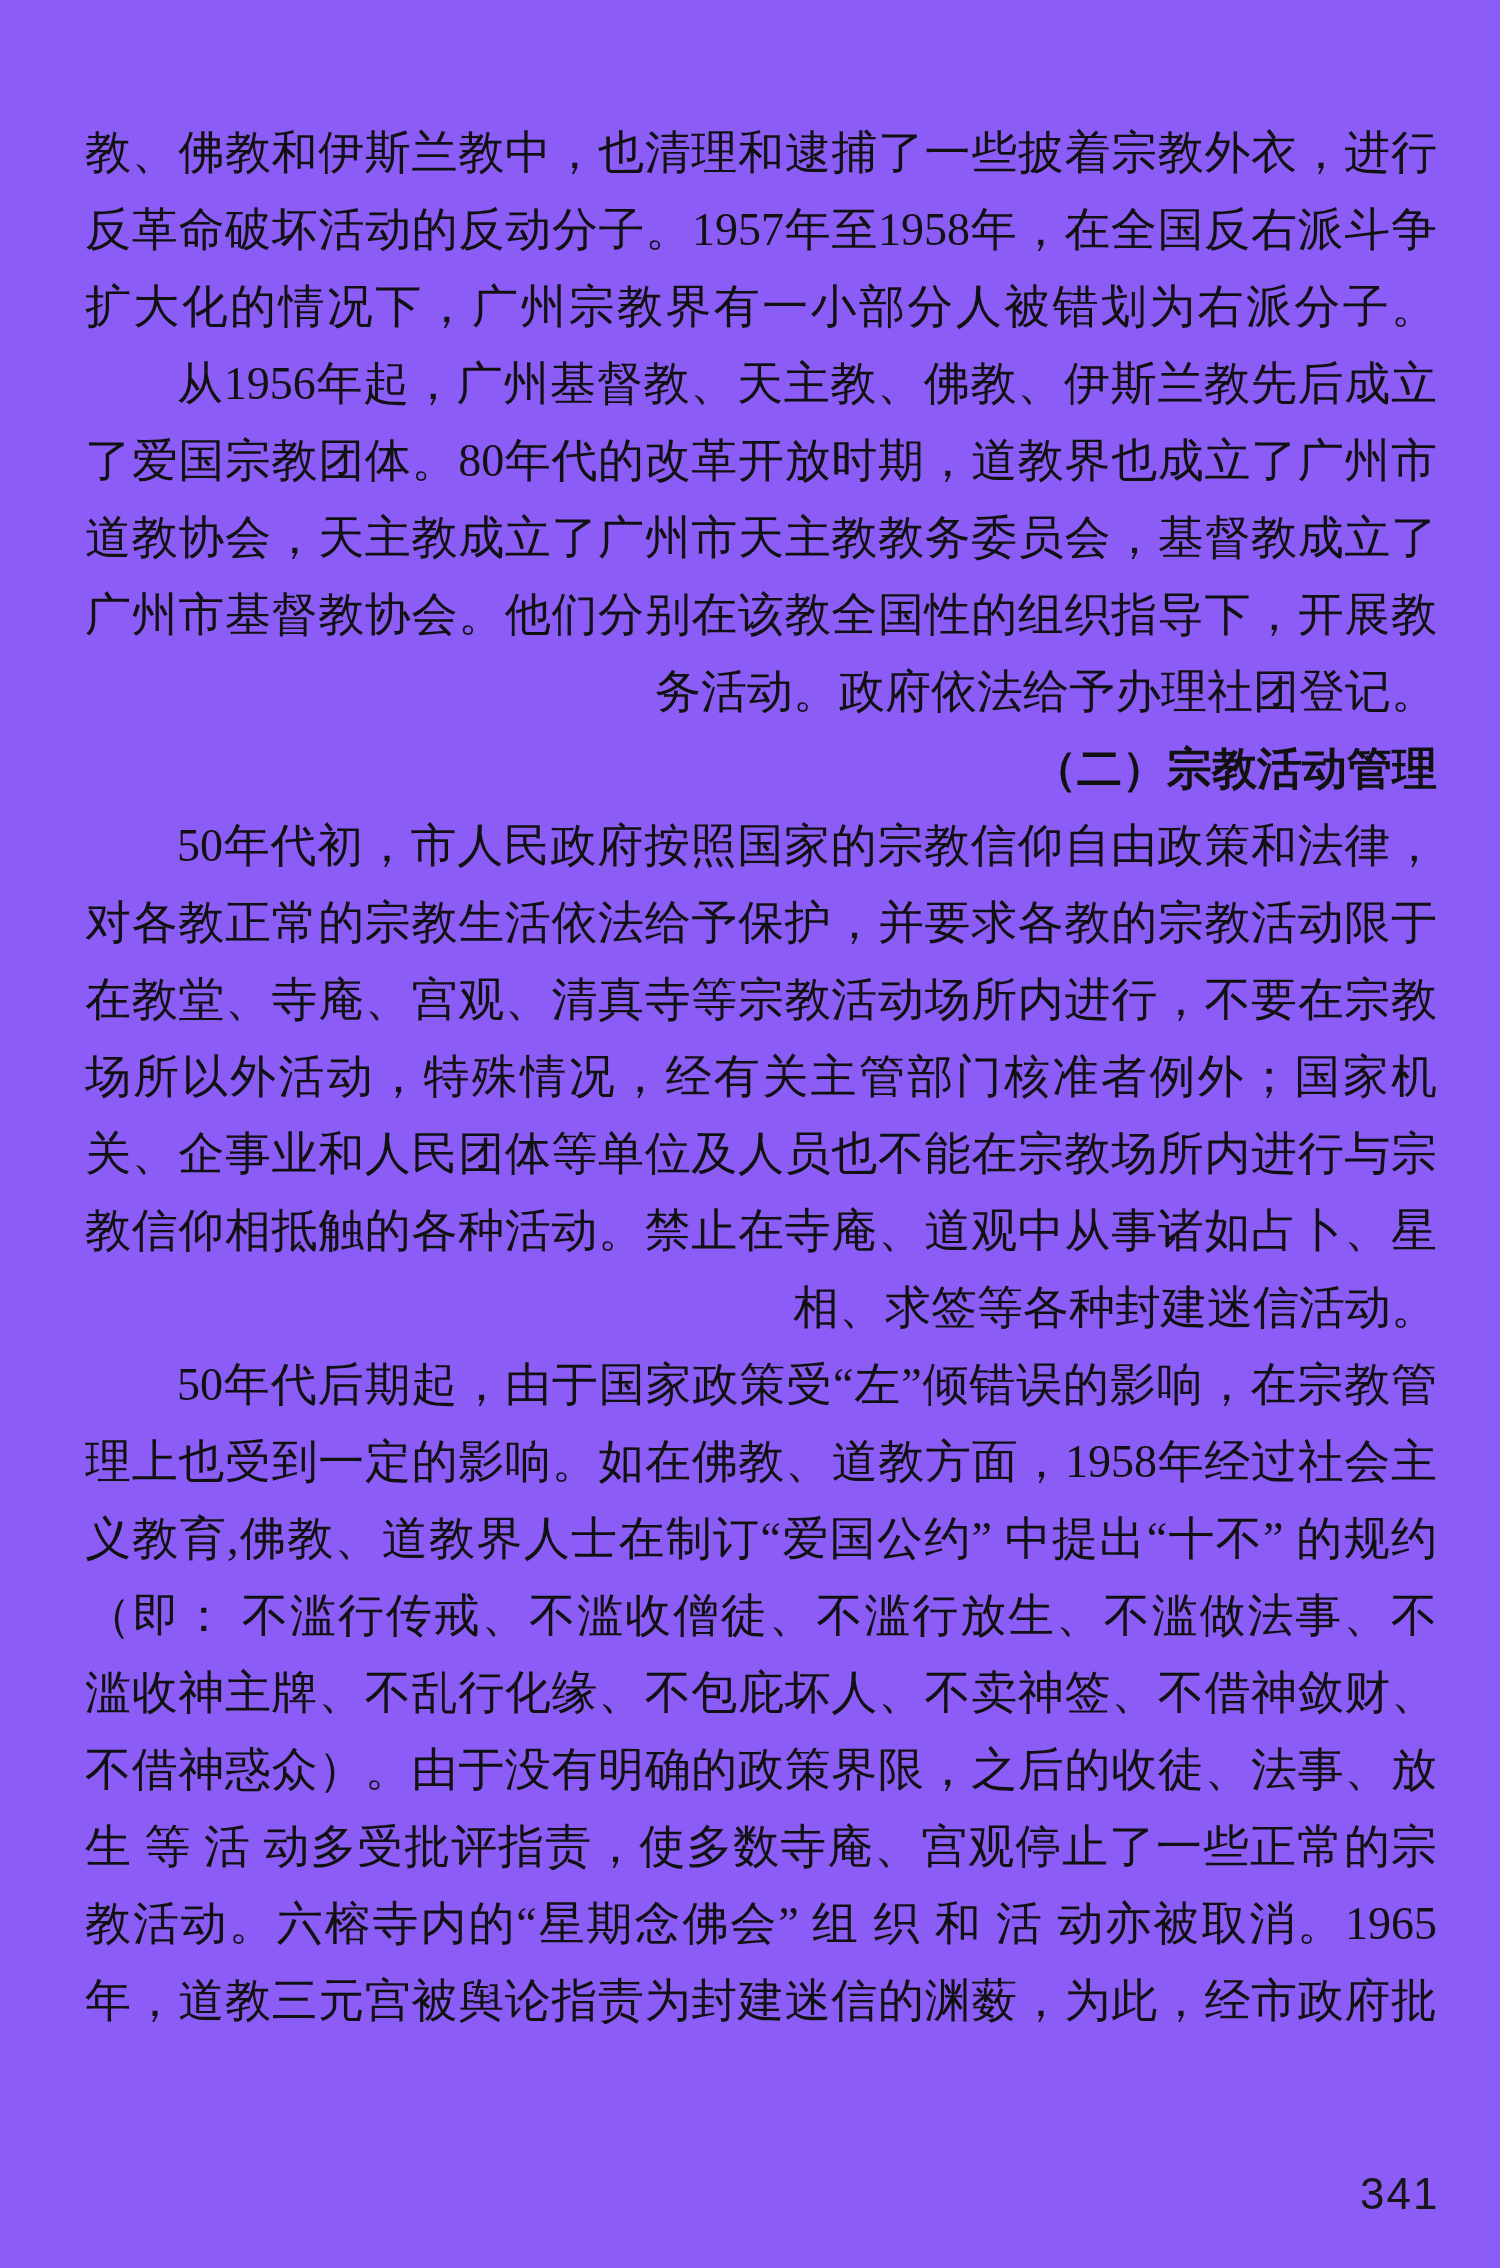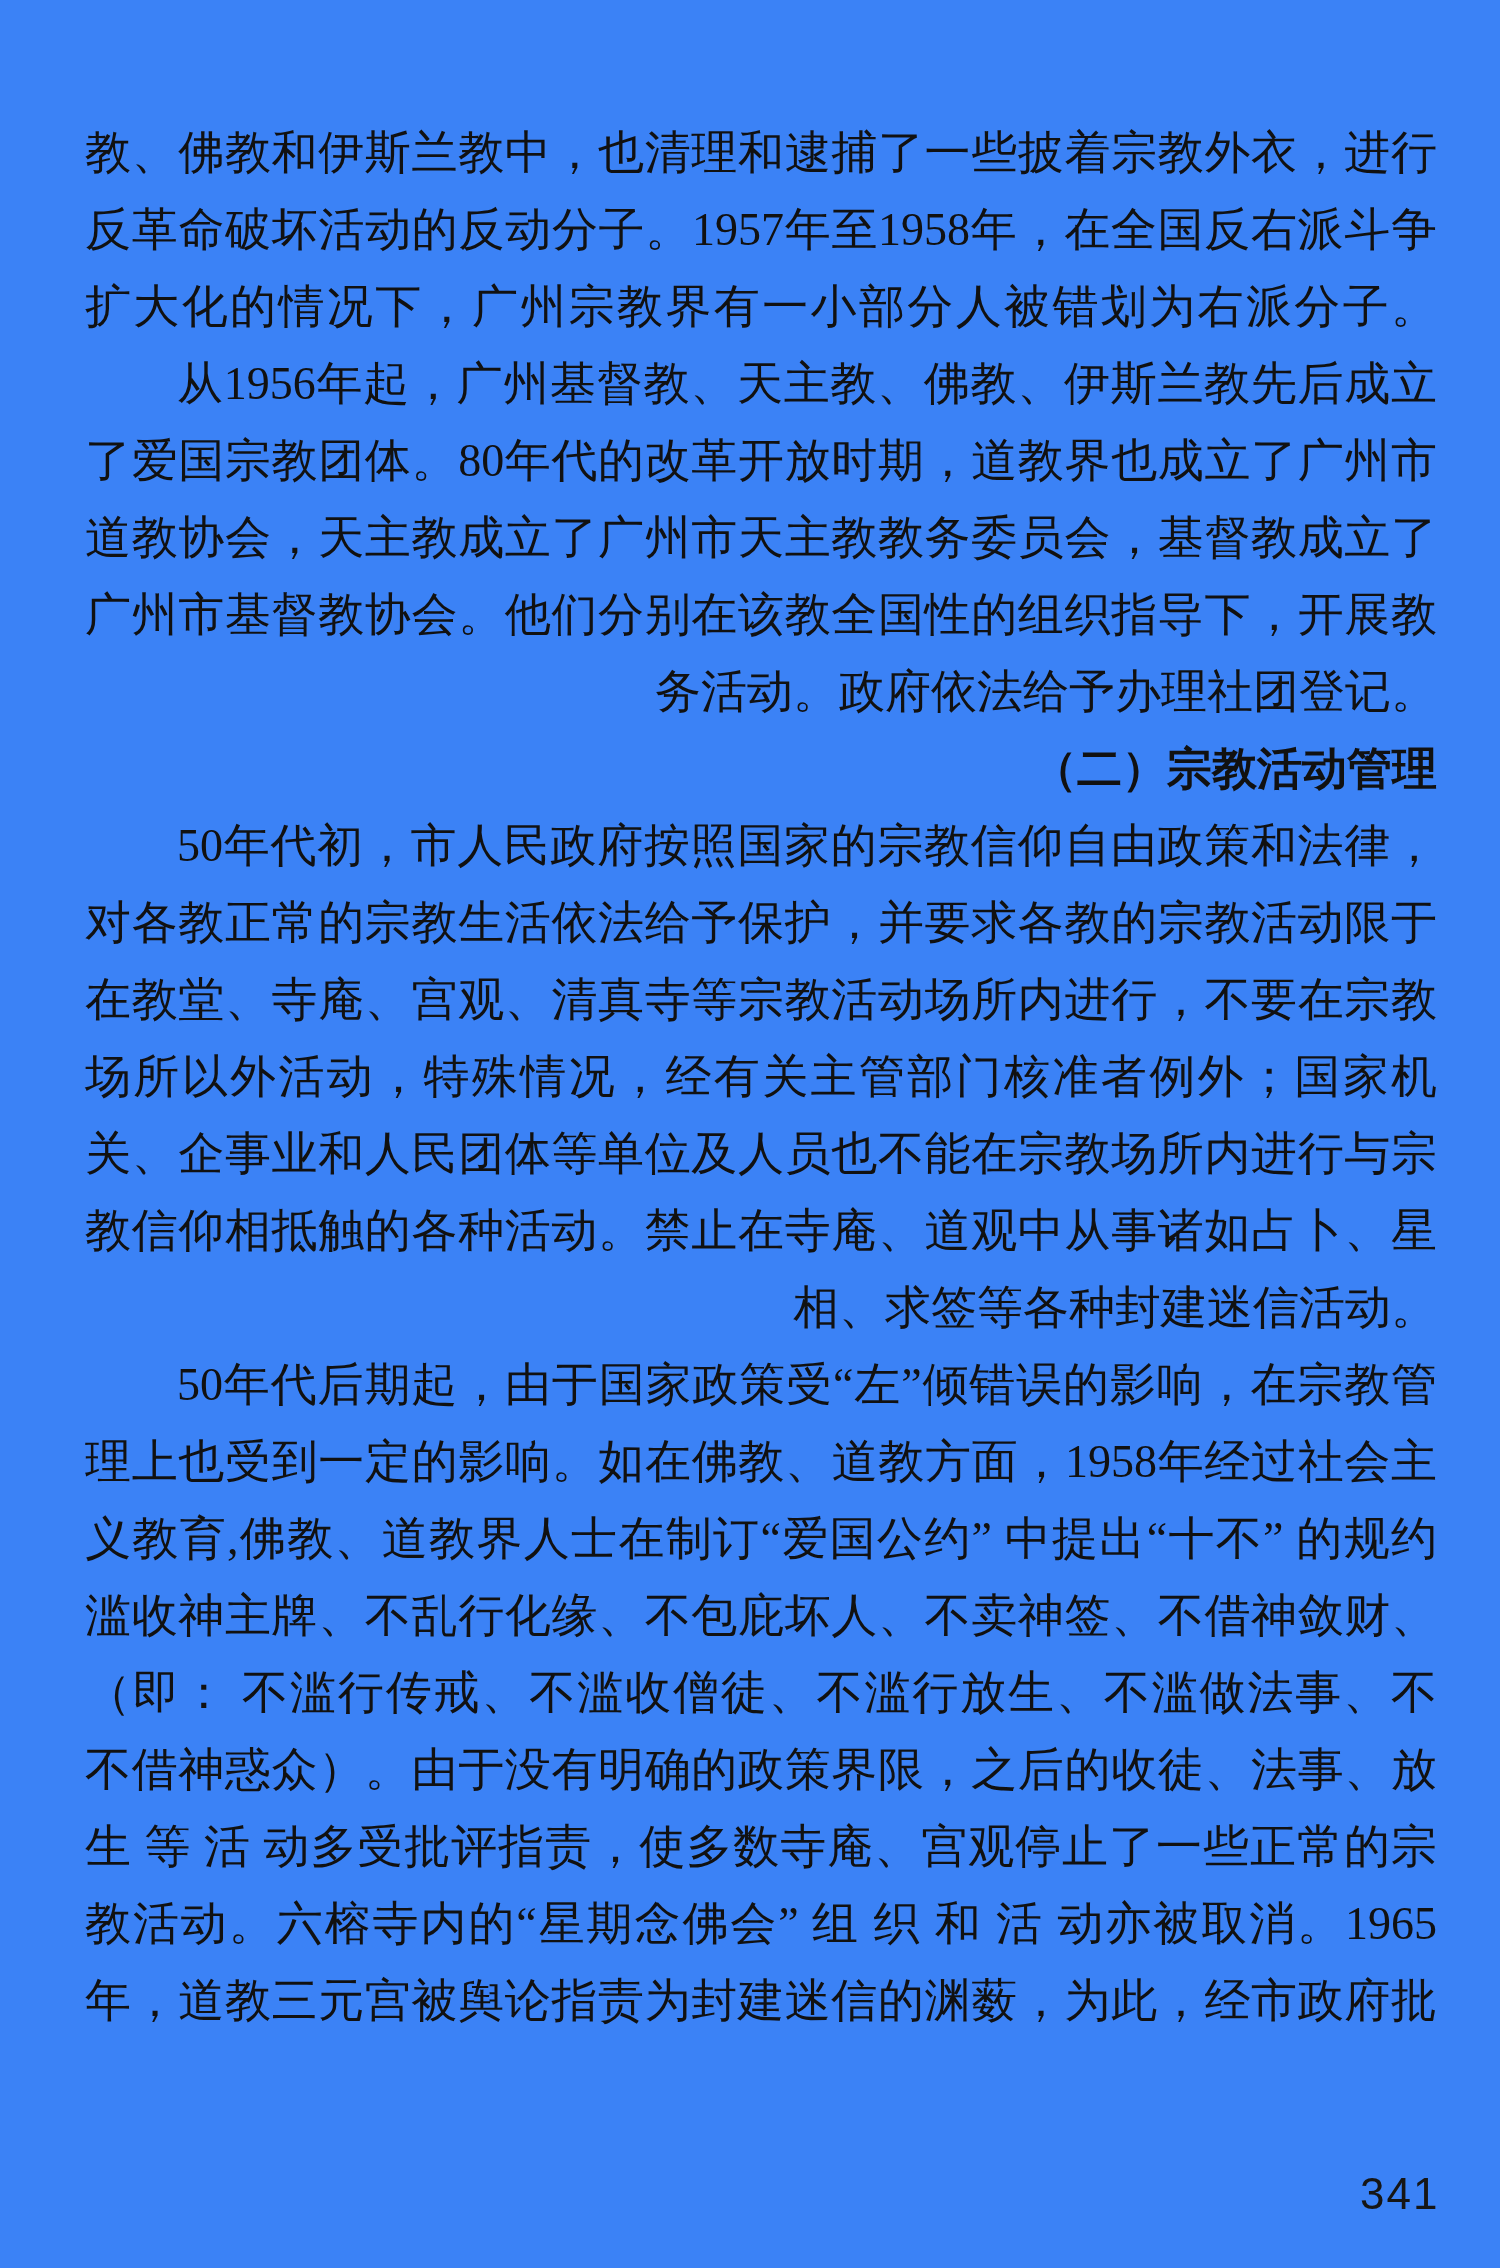--- a/index.html
+++ b/index.html
@@ -4,21 +4,21 @@
 <style>
   html, body {
     margin: 0;
     padding: 0;
     background: #ffffff;
   }
   .page {
     position: relative;
     width: 1500px;
     height: 2268px;
-    background: #3b82f6;
+    background: #8b5cf6;
     color: #111111;
     font-family: "Liberation Serif", "DejaVu Serif", serif;
     overflow: hidden;
   }
   .text-block {
     position: absolute;
     left: 85px;
     top: 114px;
     width: 1352px;
   }
@@ -71,21 +71,21 @@
       <div class="line indent justify">50年代初，市人民政府按照国家的宗教信仰自由政策和法律，</div>
       <div class="line justify">对各教正常的宗教生活依法给予保护，并要求各教的宗教活动限于</div>
       <div class="line justify">在教堂、寺庵、宫观、清真寺等宗教活动场所内进行，不要在宗教</div>
       <div class="line justify">场所以外活动，特殊情况，经有关主管部门核准者例外；国家机</div>
       <div class="line justify">关、企事业和人民团体等单位及人员也不能在宗教场所内进行与宗</div>
       <div class="line justify">教信仰相抵触的各种活动。禁止在寺庵、道观中从事诸如占卜、星</div>
       <div class="line">相、求签等各种封建迷信活动。</div>
       <div class="line indent justify">50年代后期起，由于国家政策受“左”倾错误的影响，在宗教管</div>
       <div class="line justify">理上也受到一定的影响。如在佛教、道教方面，1958年经过社会主</div>
       <div class="line justify">义教育,佛教、道教界人士在制订“爱国公约” 中提出“十不” 的规约</div>
+      <div class="line justify">（即： 不滥行传戒、不滥收僧徒、不滥行放生、不滥做法事、不</div>
       <div class="line justify">滥收神主牌、不乱行化缘、不包庇坏人、不卖神签、不借神敛财、</div>
-      <div class="line justify">（即： 不滥行传戒、不滥收僧徒、不滥行放生、不滥做法事、不</div>
       <div class="line justify">不借神惑众）。由于没有明确的政策界限，之后的收徒、法事、放</div>
       <div class="line justify">生 等 活 动多受批评指责，使多数寺庵、宫观停止了一些正常的宗</div>
       <div class="line justify">教活动。六榕寺内的“星期念佛会” 组 织 和 活 动亦被取消。1965</div>
       <div class="line justify">年，道教三元宫被舆论指责为封建迷信的渊薮，为此，经市政府批</div>
     </div>
   <div class="page-number">341</div>
 </div>
 
 </body></html>

